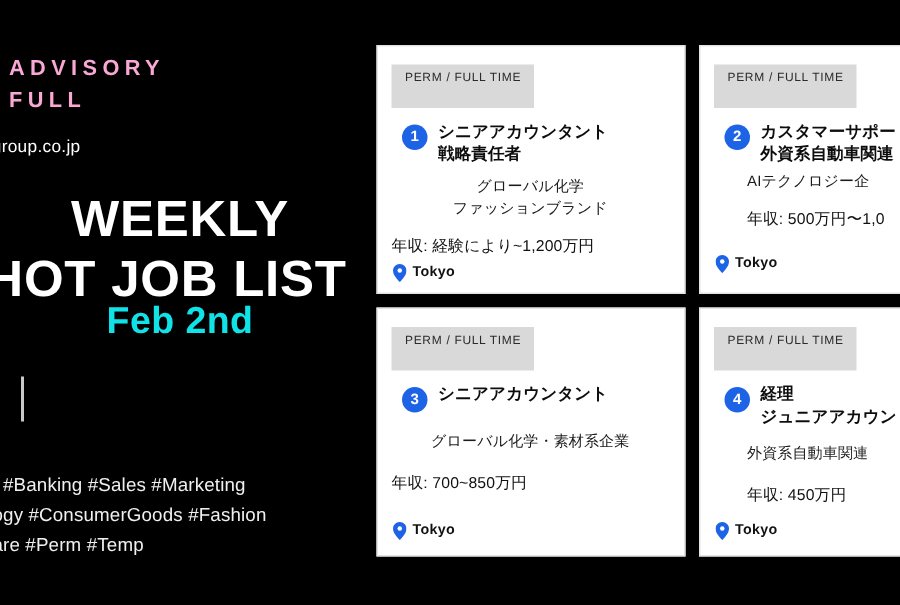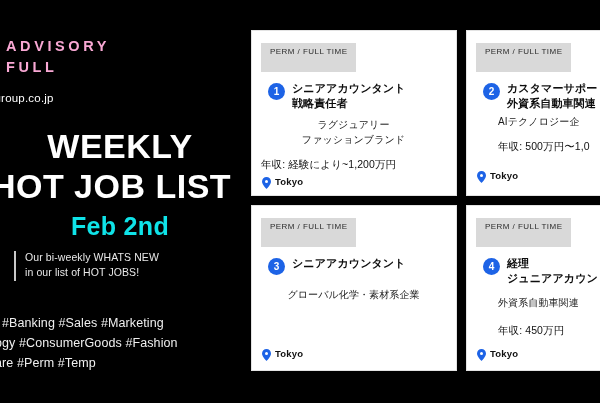--- a/index.html
+++ b/index.html
@@ -40,21 +40,21 @@
     line-height:40px; white-space:nowrap; color:#fff;
   }
   .headline-l2{
     font-size:34px; font-weight:700; letter-spacing:.5px;
     line-height:40px; white-space:nowrap; color:#fff;
     margin-left:-18px;
   }
   .date-line{
     position:absolute; left:0; top:200px; width:240px; text-align:center;
     font-size:25px; font-weight:700; letter-spacing:.3px;
-    color:#0FE3E8; white-space:nowrap;margin-top:12px;
+    color:#0FE3E8; white-space:nowrap;
   }
 
   .tagline-wrap{
     position:absolute; left:14px; top:250px; width:215px;
     display:flex; gap:9px; align-items:flex-start;
   }
   .tagline-bar{
     width:2px; height:30px; background:#c9c9c9; flex:0 0 auto; margin-top:1px;
   }
   .tagline-text{
@@ -166,24 +166,20 @@
 
   <div class="headline">
     <div class="headline-l1">WEEKLY</div>
     <div class="headline-l2">HOT JOB LIST</div>
   </div>
 
   <div class="date-line">Feb 2nd</div>
 
   <div class="tagline-wrap">
     <div class="tagline-bar"></div>
-    <div>
-      <div class="tagline-text">Our bi-weekly WHATS NEW</div>
-      <div class="tagline-text">in our list of HOT JOBS!</div>
-    </div>
   </div>
 
   <div class="hashtags">
     <div>nce #Banking #Sales #Marketing</div>
     <div>nology #ConsumerGoods #Fashion</div>
     <div>thcare #Perm #Temp</div>
   </div>
 
 </div>
 
@@ -193,21 +189,21 @@
     <span class="tag">PERM / FULL TIME</span>
     <div class="card-body">
       <div class="title-row">
         <span class="badge">1</span>
         <div class="job-title">
           <div>シニアアカウンタント</div>
           <div>戦略責任者</div>
         </div>
       </div>
       <div class="company">
-        <div>ラグジュアリー</div>
+        <div>グローバル化学</div>
         <div>ファッションブランド</div>
       </div>
       <div class="salary">年収: 経験により~1,200万円</div>
     </div>
     <div class="loc">
       <span class="pin">
         <svg viewBox="0 0 9 12" width="9" height="12" aria-hidden="true">
           <path d="M4.5 0C2 0 0 2 0 4.5C0 7.9 4.5 12 4.5 12S9 7.9 9 4.5C9 2 7 0 4.5 0Z" fill="#1D63E6"></path>
           <circle cx="4.5" cy="4.4" r="1.5" fill="#ffffff"></circle>
         </svg>
@@ -247,20 +243,21 @@
     <div class="card-body">
       <div class="title-row">
         <span class="badge">3</span>
         <div class="job-title">
           <div>シニアアカウンタント</div>
         </div>
       </div>
       <div class="company">
         <div>グローバル化学・素材系企業</div>
       </div>
+      <div class="salary">年収: 700~850万円</div>
     </div>
     <div class="loc">
       <span class="pin">
         <svg viewBox="0 0 9 12" width="9" height="12" aria-hidden="true">
           <path d="M4.5 0C2 0 0 2 0 4.5C0 7.9 4.5 12 4.5 12S9 7.9 9 4.5C9 2 7 0 4.5 0Z" fill="#1D63E6"></path>
           <circle cx="4.5" cy="4.4" r="1.5" fill="#ffffff"></circle>
         </svg>
       </span>
       <span class="loc-label">Tokyo</span>
     </div>

